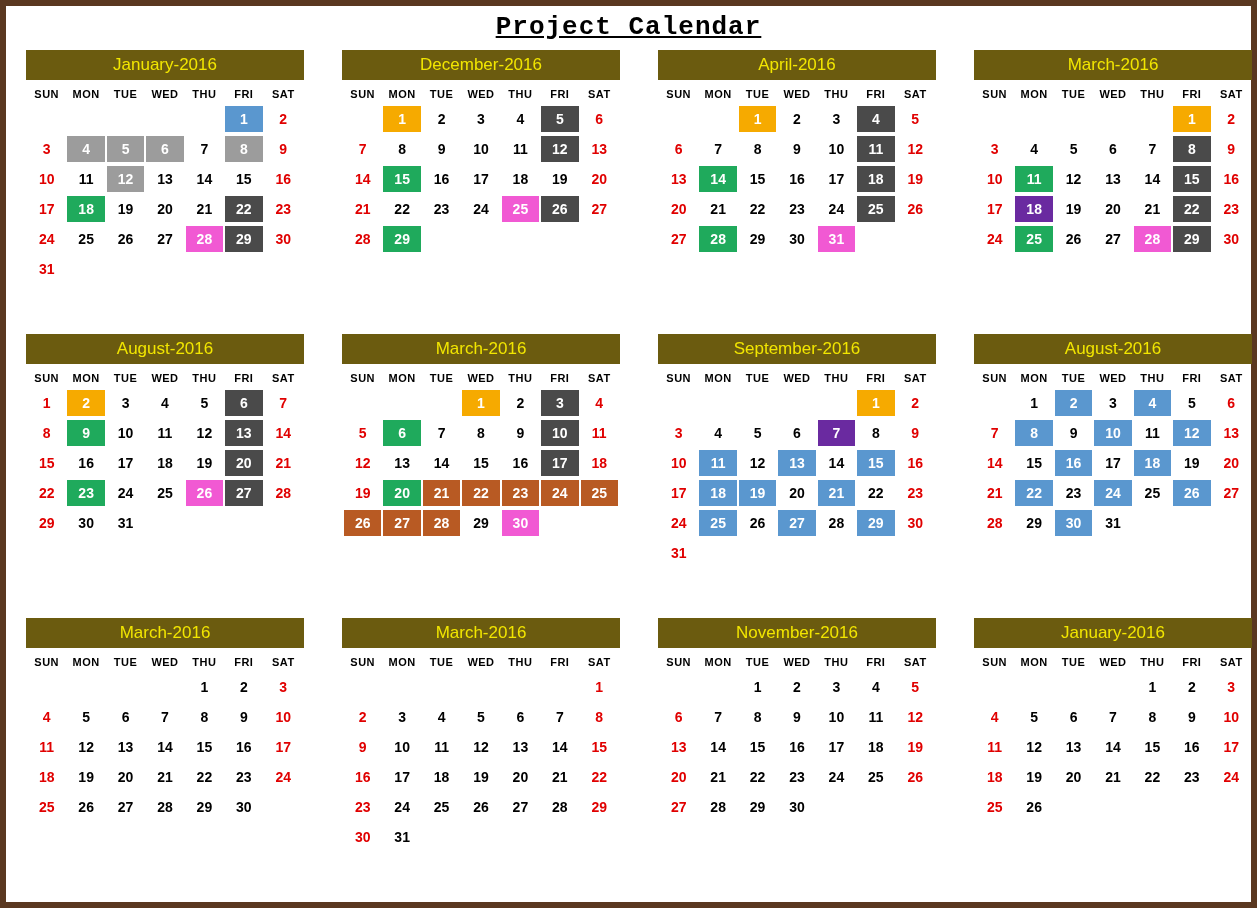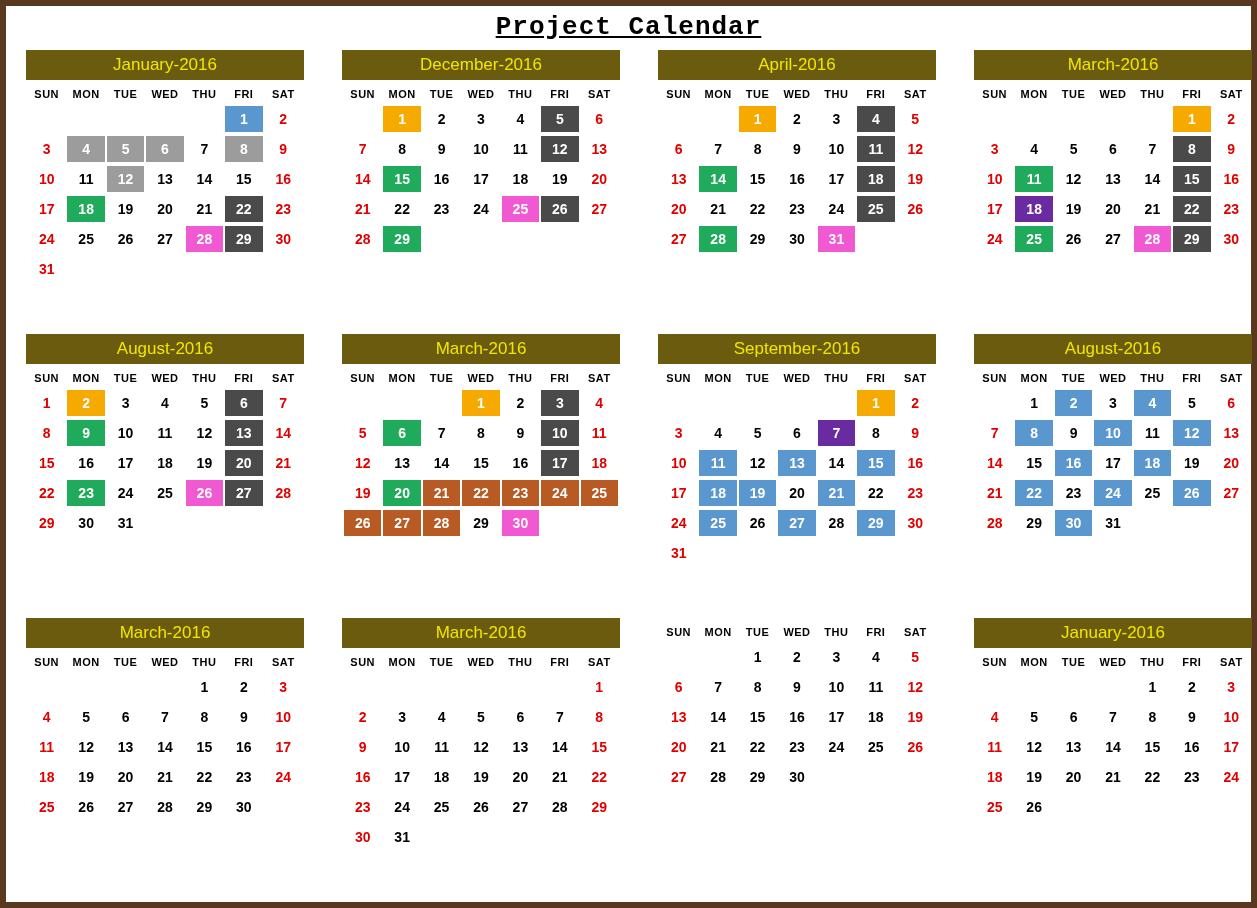--- a/index.html
+++ b/index.html
@@ -731,20 +731,21 @@
               <td></td>
               <td></td>
               <td></td>
               <td></td>
               <td></td>
             </tr>
           </tbody>
         </table>
       </div>
       <div class="month">
+        <div class="mhead">November-2016</div>
         <table>
           <thead>
             <tr>
               <th>SUN</th>
               <th>MON</th>
               <th>TUE</th>
               <th>WED</th>
               <th>THU</th>
               <th>FRI</th>
               <th>SAT</th>

